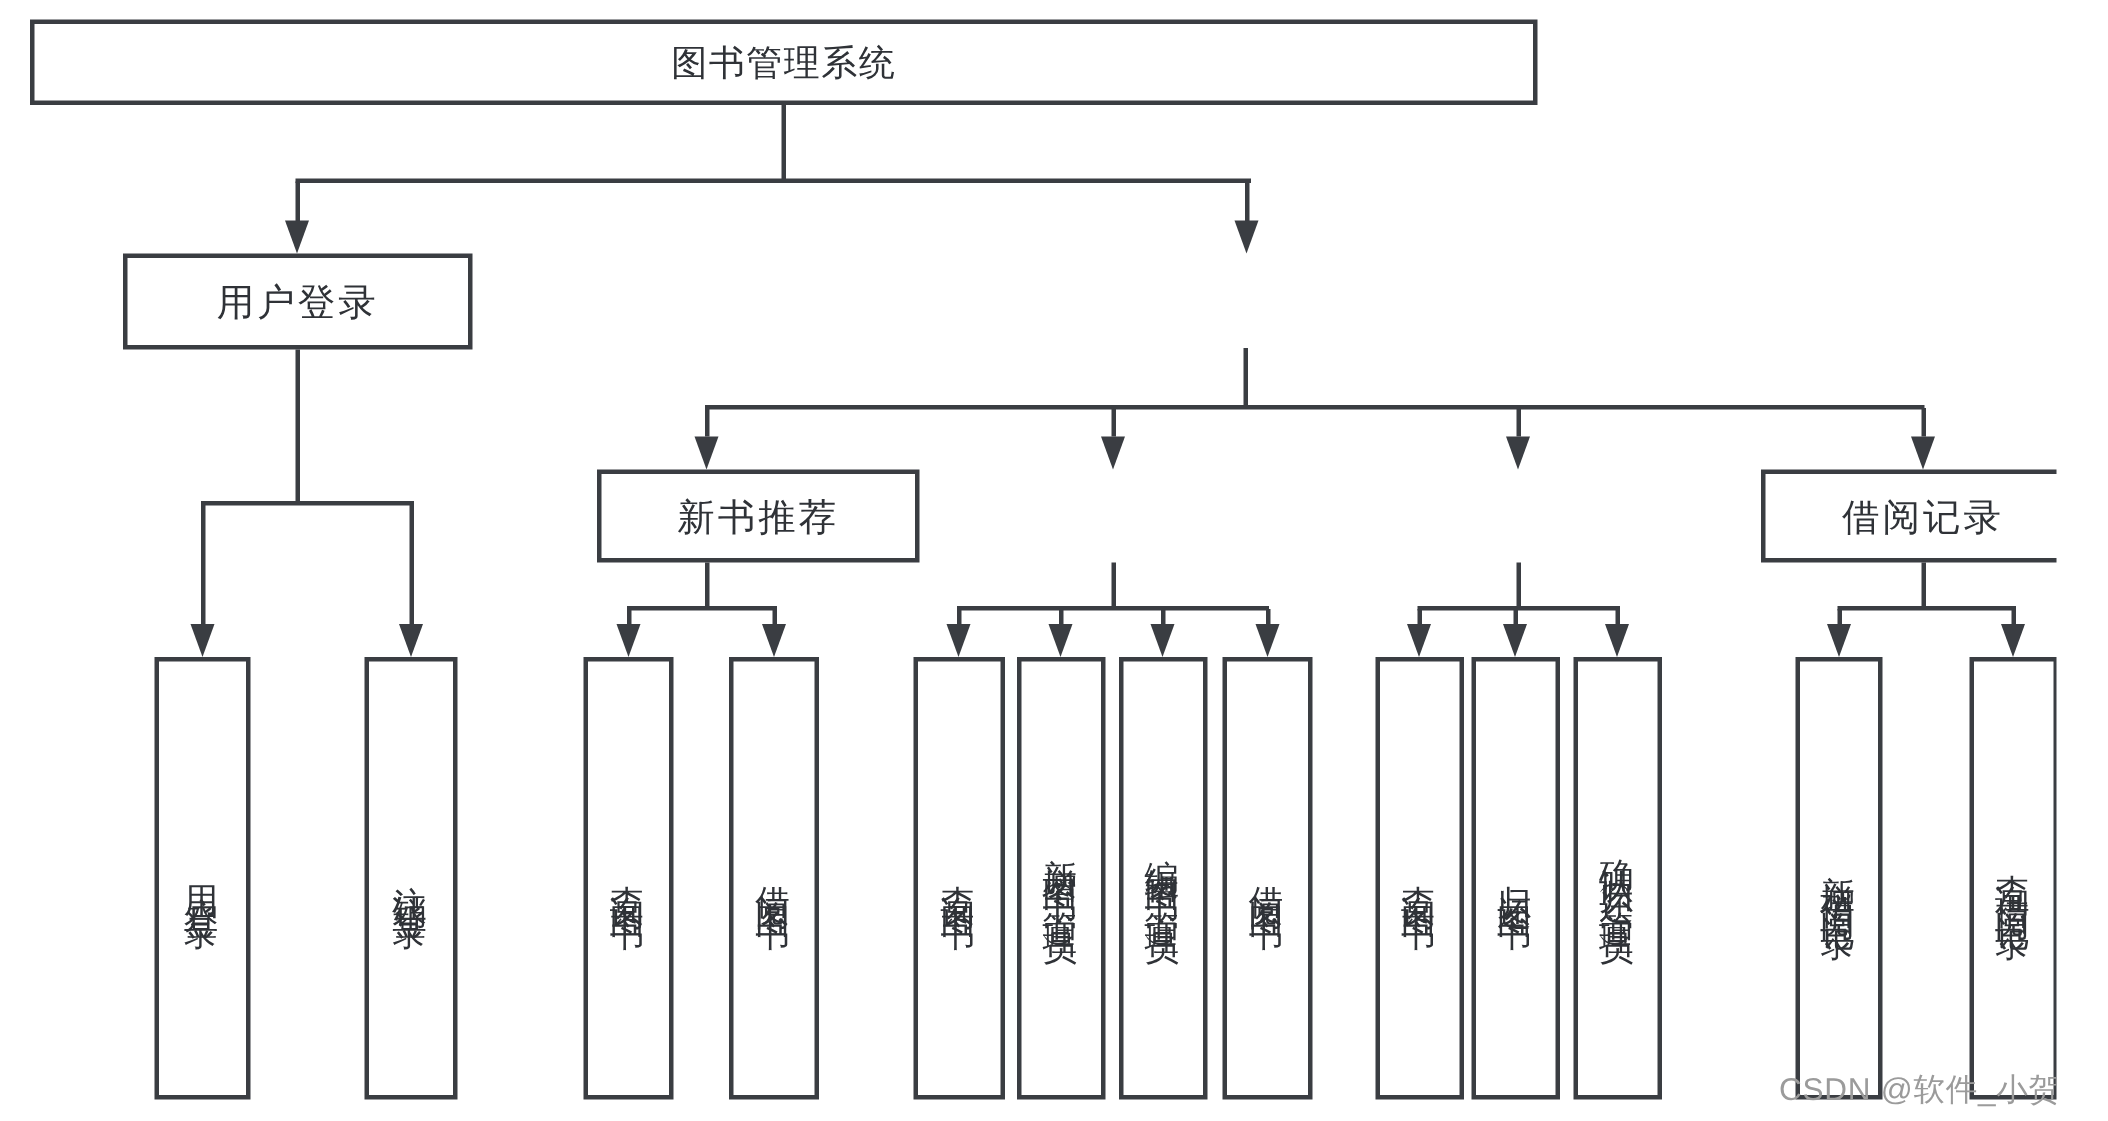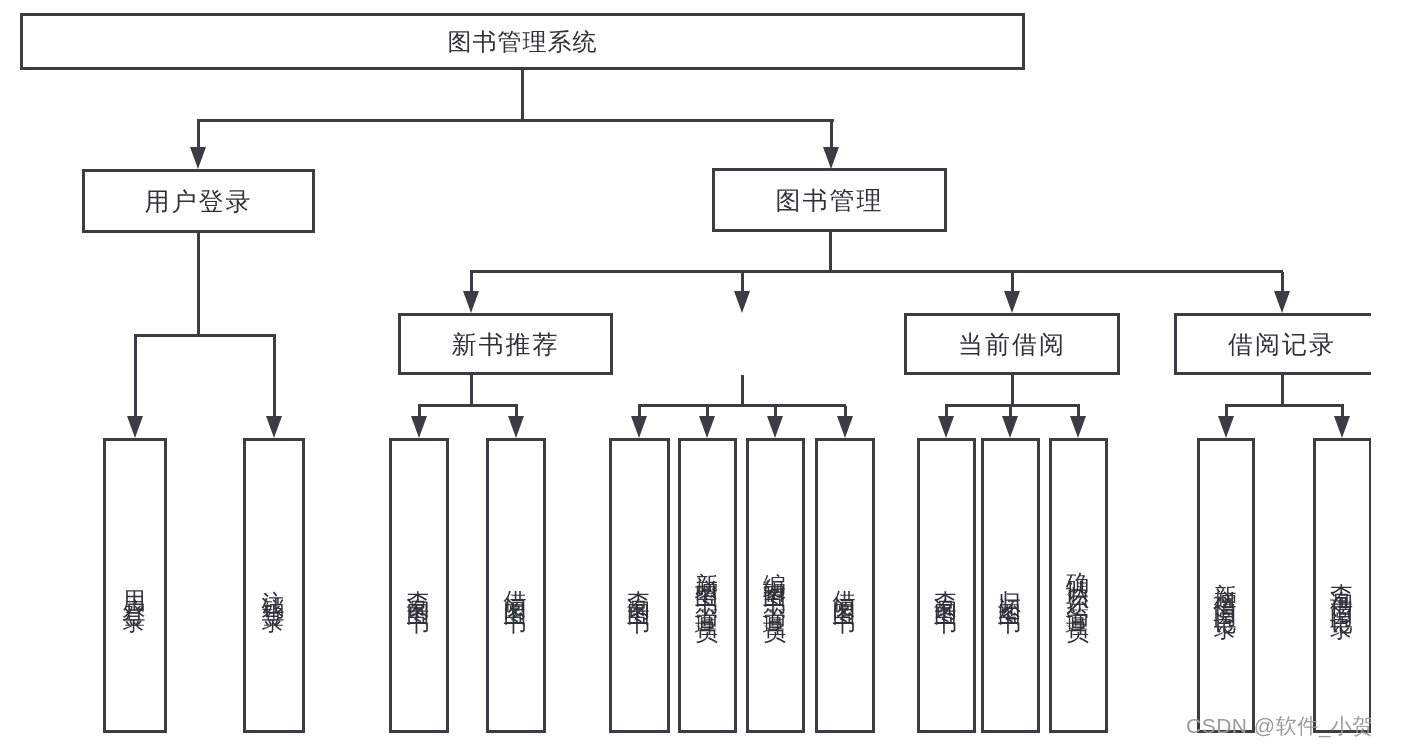--- a/index.html
+++ b/index.html
@@ -60,32 +60,26 @@
 <div class="stage">
 
   <div class="box" style="left:20px; top:13px; width:1005px; height:57px;">
     <span class="h-label root-label">图书管理系统</span>
   </div>
 
   <div class="box" style="left:82px; top:169px; width:233px; height:64px;">
     <span class="h-label">用户登录</span>
   </div>
 
-  <div class="box" style="left:712px; top:168px; width:235px; height:64px;">
-    <span class="h-label">图书管理</span>
-  </div>
 
   <div class="box" style="left:364px; top:313px; width:215px; height:62px;margin-left:34px;">
     <span class="h-label">新书推荐</span>
   </div>
 
 
-  <div class="box" style="left:904px; top:313px; width:216px; height:62px;">
-    <span class="h-label">当前借阅</span>
-  </div>
 
   <div class="box" style="left:1174px; top:313px; width:216px; height:62px;">
     <span class="h-label">借阅记录</span>
   </div>
 
   <div class="box" style="left:103px; top:438px; width:64px; height:295px;">
     <span class="v-label">用户登录</span>
   </div>
   <div class="box" style="left:243px; top:438px; width:62px; height:295px;">
     <span class="v-label">注销登录</span>

